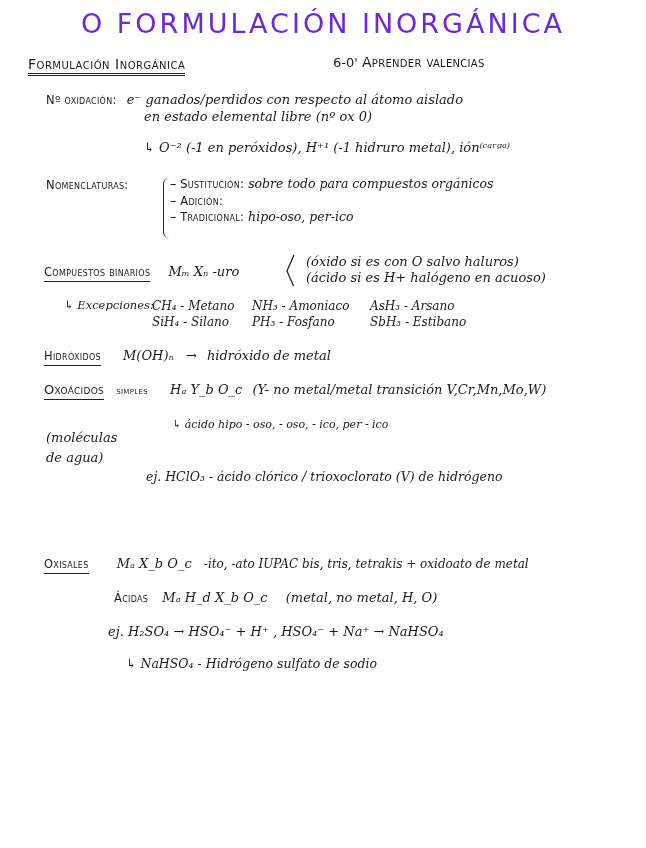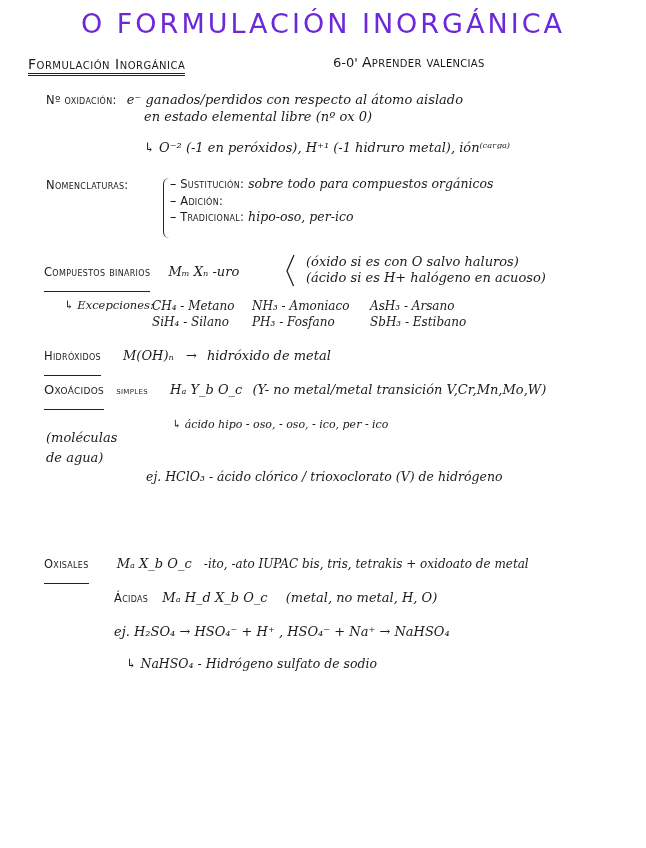--- a/index.html
+++ b/index.html
@@ -14,21 +14,21 @@
     color: #6d28d9; font-weight: normal;
   }
   .h-main {
     left: 28px; top: 56px; font-size: 14px; font-variant: small-caps; letter-spacing: 0.5px;
     padding-bottom: 1px; border-bottom: 3px double #222;
   }
   .note { left: 333px; top: 54px; font-size: 13px; }
   .note .sc { font-variant: small-caps; font-size: 14px; letter-spacing: 0.3px; }
   .txt { font-size: 13px; font-family: "DejaVu Serif", serif; font-style: italic; }
   .sc-label { font-variant: small-caps; font-family: "DejaVu Sans", sans-serif; font-style: normal; font-size: 11.5px; letter-spacing: 0.3px; }
-  .ul { border-bottom: 1.5px solid #222; padding-bottom: 12px; margin-top: 16px; }
+  .ul { border-bottom: 1.5px solid #222; padding-bottom: 2px; margin-top: 16px; }
   .arrow { font-style: normal; }
   .brace-list { left: 170px; top: 176px; font-size: 12.5px; line-height: 15.5px; }
   .brace {
     position: absolute; left: 163px; top: 178px; width: 6px; height: 60px;
     border-left: 1.5px solid #222; border-radius: 6px 0 0 6px;
   }
   .brace2 {
     position: absolute; left: 280px; top: 254px; width: 10px; height: 32px;
   }
   .paren-note { left: 46px; top: 428px; font-size: 13px; line-height: 20px; white-space: normal; width: 80px; }
@@ -107,14 +107,14 @@
 <div class="abs txt" style="left:44px; top:556px;">
   <span class="sc-label ul">Oxisales</span>
   <span style="margin-left:24px;">Mₐ X_b O_c</span>
   <span style="margin-left:8px; font-size:12px;">-ito, -ato  IUPAC bis, tris, tetrakis + oxidoato de metal</span>
 </div>
 <div class="abs txt" style="left:114px; top:590px;text-align:center;">
   <span class="sc-label">Ácidas</span>
   <span style="margin-left:10px;">Mₐ H_d X_b O_c</span>
   <span style="margin-left:14px;">(metal, no metal, H, O)</span>
 </div>
-<div class="abs txt" style="left:114px; top:624px;">ej. H₂SO₄ → HSO₄⁻ + H⁺ ,  HSO₄⁻ + Na⁺ → NaHSO₄</div>
+<div class="abs txt" style="left:108px; top:624px;">ej. H₂SO₄ → HSO₄⁻ + H⁺ ,  HSO₄⁻ + Na⁺ → NaHSO₄</div>
 <div class="abs txt" style="left:126px; top:656px; font-size:12.5px;">↳ NaHSO₄ - Hidrógeno sulfato de sodio</div>
 
 </body></html>

